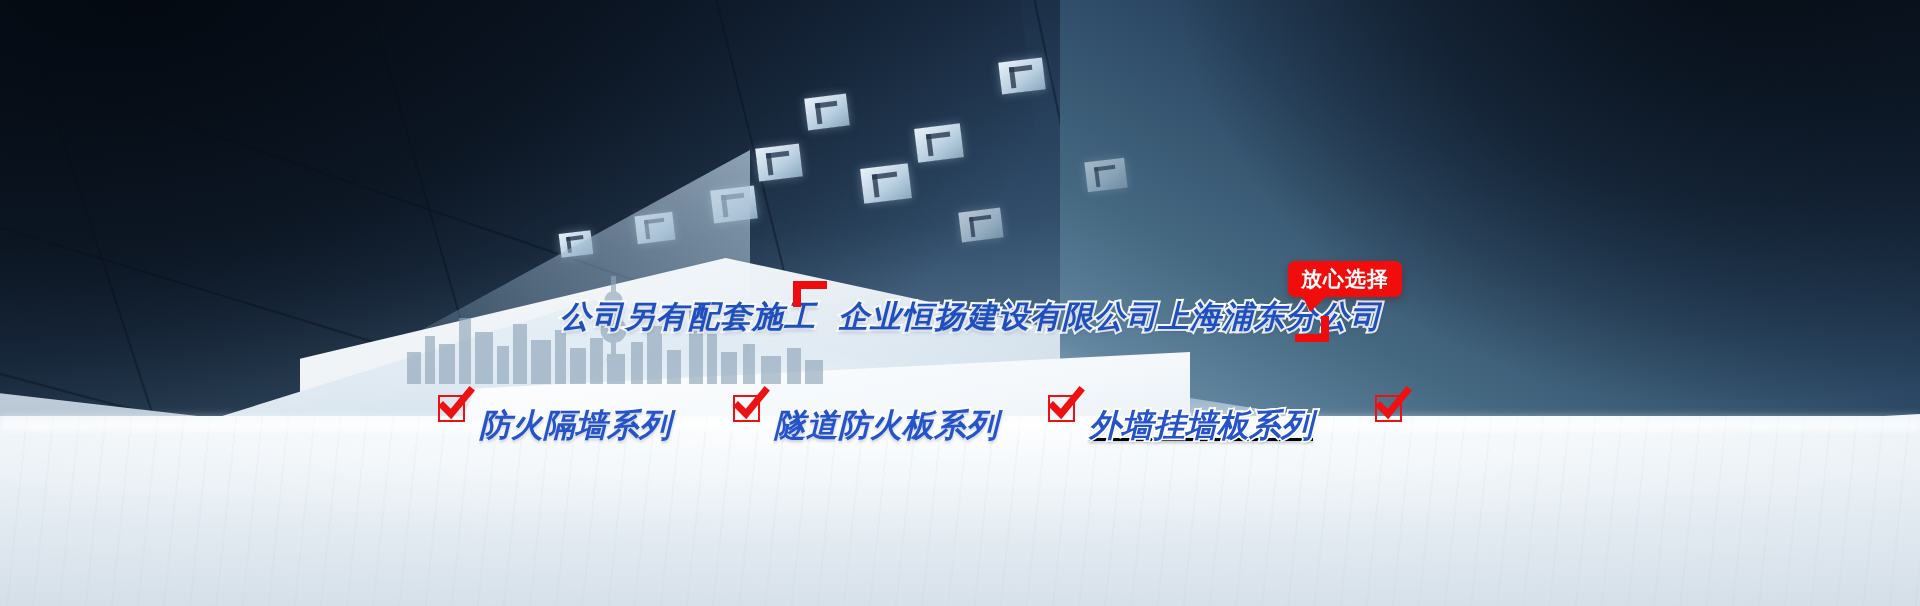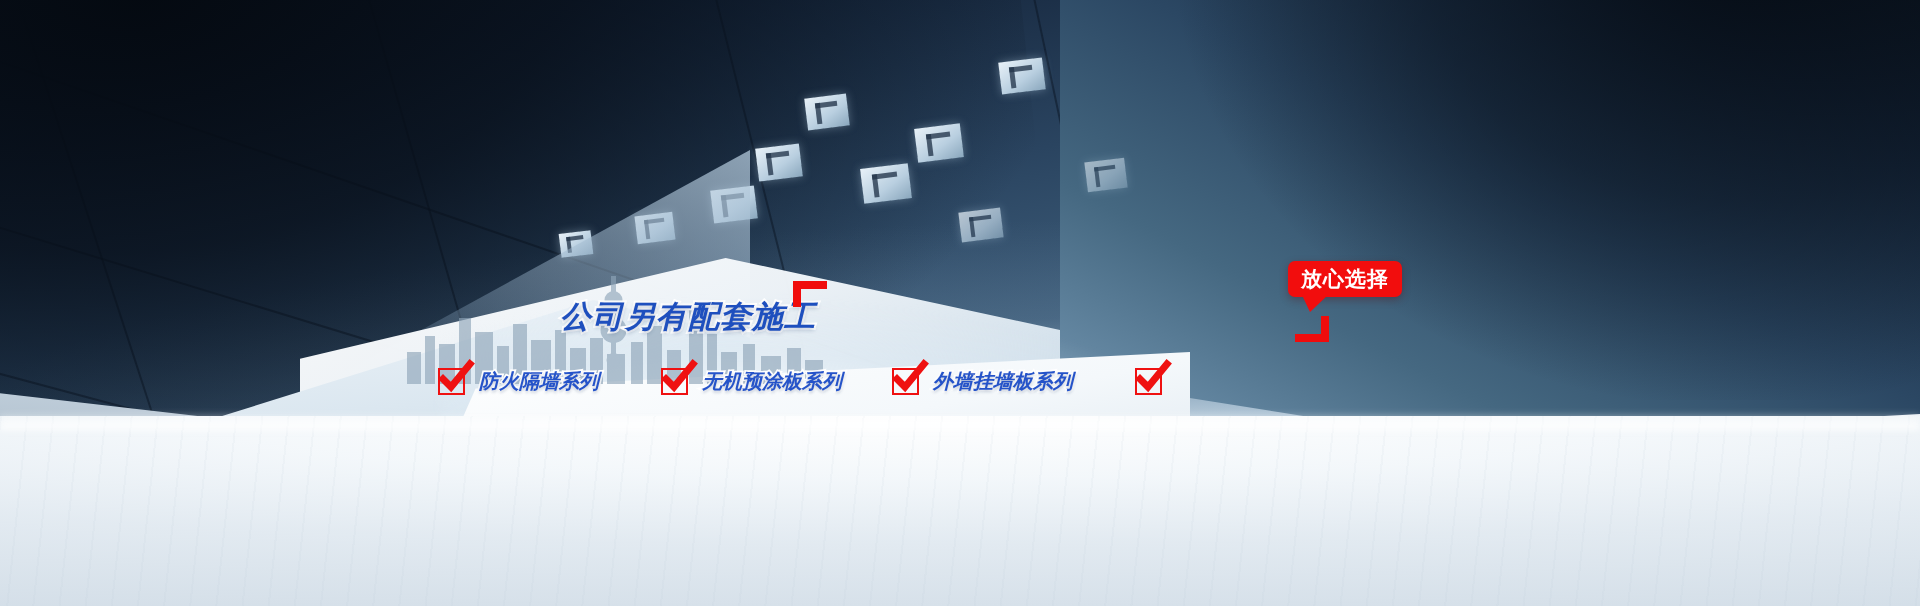--- a/index.html
+++ b/index.html
@@ -165,23 +165,24 @@
   }
 
   
   .features{position:absolute; left:438px; top:368px; display:flex; align-items:center; gap:0;}
   .feat{display:flex; align-items:center; white-space:nowrap;}
   .feat + .feat{margin-left:0;}
   .chk{position:relative; width:27px; height:27px; border:2px solid #ef1111;
        display:inline-block; flex:0 0 auto; background:transparent; margin-right:14px;}
   .chk svg{position:absolute; left:-4px; top:-12px; width:40px; height:40px; overflow:visible;}
   .feat-label{
-    font-size:20px; font-weight:700; font-style:italic; color:#2553c9;
+    font-size:32px; font-weight:700; font-style:italic; color:#2553c9;
     -webkit-text-stroke:3.4px #ffffff; paint-order:stroke fill;
     text-shadow:0 2px 3px rgba(20,48,96,.25);
+    margin-top:36px;
   }
 </style>
 </head>
 <body>
 
 <div class="banner">
 
   <div class="bg">
 
     <div class="ceiling"></div>
@@ -314,20 +315,21 @@
     <div class="floor"></div>
     <div class="floor-tex"></div>
     <div class="floor-edge"></div>
   </div>
 
   <div class="content">
 
 
     <div class="sub-row">
       <span class="sub">公司另有配套施工</span>
+      <span class="sub">企业恒扬建设有限公司上海浦东分公司</span>
     </div>
 
     <div class="brk brk-tl"></div>
     <div class="brk brk-br"></div>
 
     <div class="badge">放心选择</div>
 
     <div class="features">
 
       <div class="feat" style="margin-right:62px;">
@@ -338,24 +340,24 @@
         </span>
         <span class="feat-label">防火隔墙系列</span>
       </div>
 
       <div class="feat" style="margin-right:50px;">
         <span class="chk">
           <svg viewBox="0 0 40 40">
               <path d="M7 21 L15 29 L34 6" fill="none" stroke="#ef1111" stroke-width="7" stroke-linecap="square" stroke-linejoin="miter"></path>
             </svg>
         </span>
-        <span class="feat-label">无机预涂板系列</span>
+        <span class="feat-label">隧道防火板系列</span>
       </div>
 
-      <div class="feat" style="margin-right:62px;">
+      <div class="feat" style="margin-right:62px;text-decoration:underline;">
         <span class="chk">
           <svg viewBox="0 0 40 40">
               <path d="M7 21 L15 29 L34 6" fill="none" stroke="#ef1111" stroke-width="7" stroke-linecap="square" stroke-linejoin="miter"></path>
             </svg>
         </span>
         <span class="feat-label">外墙挂墙板系列</span>
       </div>
 
       <div class="feat">
         <span class="chk">

